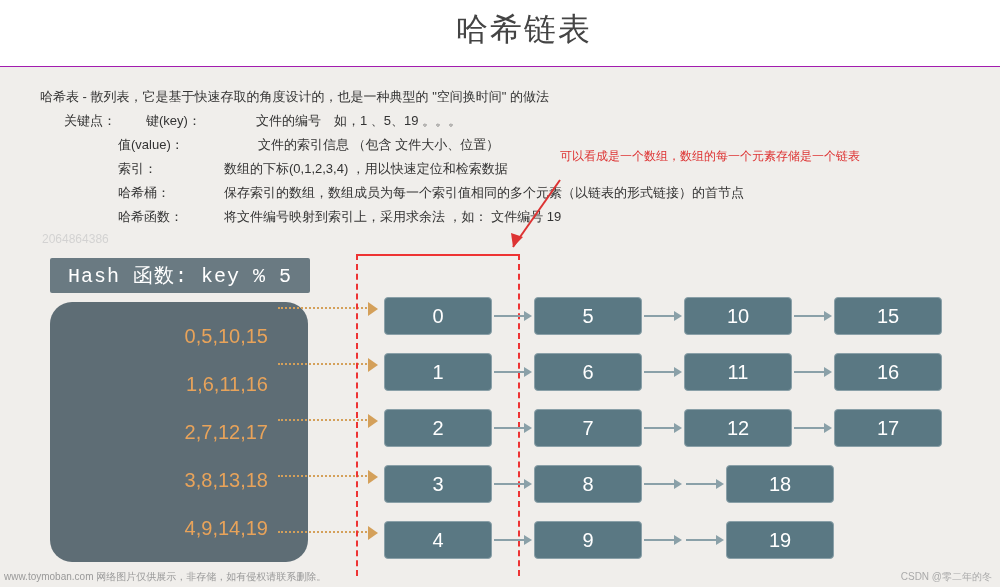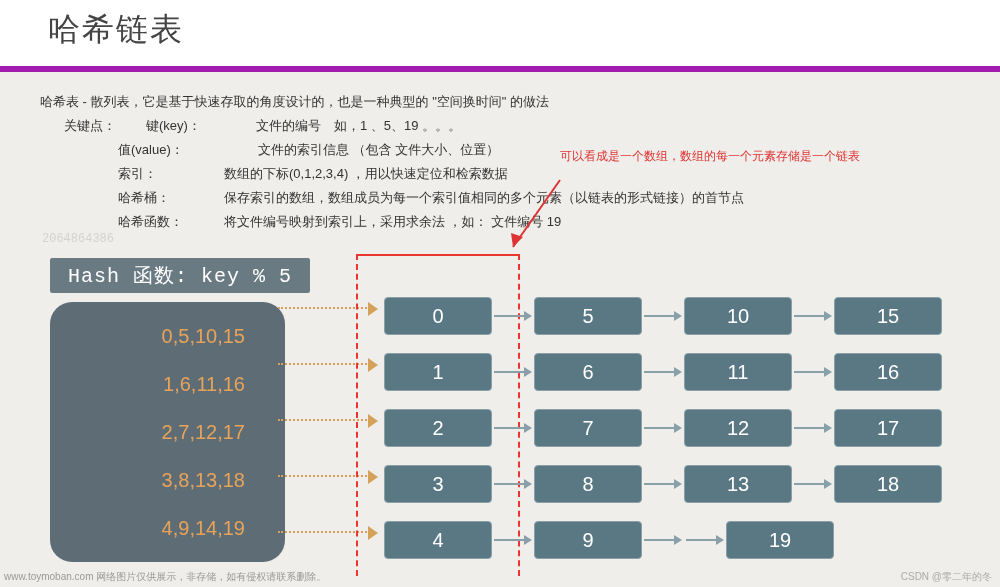--- a/index.html
+++ b/index.html
@@ -7,21 +7,22 @@
     font-family: "Microsoft YaHei", "PingFang SC", sans-serif;
     background: #f0eeeb;
     width: 1000px;
     height: 587px;
     position: relative;
     overflow: hidden;
   }
   .header {
     background: #fff;
     padding: 8px 0 14px 48px;
-    border-bottom: 6px solid #a21caf;
+    border-bottom: 1px solid #a21caf;
+    text-align: center;
   }
   .title {
     font-size: 32px;
     color: #444;
     font-weight: 400;
     letter-spacing: 2px;
   }
   .desc-area {
     padding: 18px 0 0 40px;
     font-size: 13px;
@@ -37,40 +38,40 @@
     left: 560px;
     color: #d33;
     font-size: 12px;
   }
   .watermark1 {
     position: absolute;
     top: 232px;
     left: 42px;
     color: #ccc;
     font-size: 12px;
-    font-family: Liberation Mono, monospace;
+    font-family: Liberation Sans, sans-serif;
     opacity: 0.8;
   }
   .hash-fn {
     position: absolute;
     top: 258px;
     left: 50px;
     background: #6a7a82;
     color: #fff;
     font-size: 20px;
     padding: 4px 18px;
     font-family: "Courier New", monospace;
     border-radius: 2px;
     letter-spacing: 1px;
   }
   .group-box {
     position: absolute;
     top: 302px;
     left: 50px;
-    width: 235px;
+    width: 258px;
     height: 260px;
     background: #5e6d75;
     border-radius: 22px;
     padding: 18px 0 0 8px;
   }
   .group-item {
     color: #e8a35a;
     font-size: 20px;
     text-align: right;
     padding-right: 40px;
@@ -309,21 +310,20 @@
           <polygon points="32,3 40,8 32,13" fill="#8aa0a8"></polygon>
         </svg>
       </div>
       <div class="node">8</div>
       <div class="link-arrow">
         <svg width="42" height="16">
           <line x1="2" y1="8" x2="32" y2="8" stroke="#8aa0a8" stroke-width="2"></line>
           <polygon points="32,3 40,8 32,13" fill="#8aa0a8"></polygon>
         </svg>
       </div>
-      <div class="node">13</div>
       <div class="link-arrow">
         <svg width="42" height="16">
           <line x1="2" y1="8" x2="32" y2="8" stroke="#8aa0a8" stroke-width="2"></line>
           <polygon points="32,3 40,8 32,13" fill="#8aa0a8"></polygon>
         </svg>
       </div>
       <div class="node">18</div>
     </div>
     <div class="chain-row">
       <div class="node">4</div>

